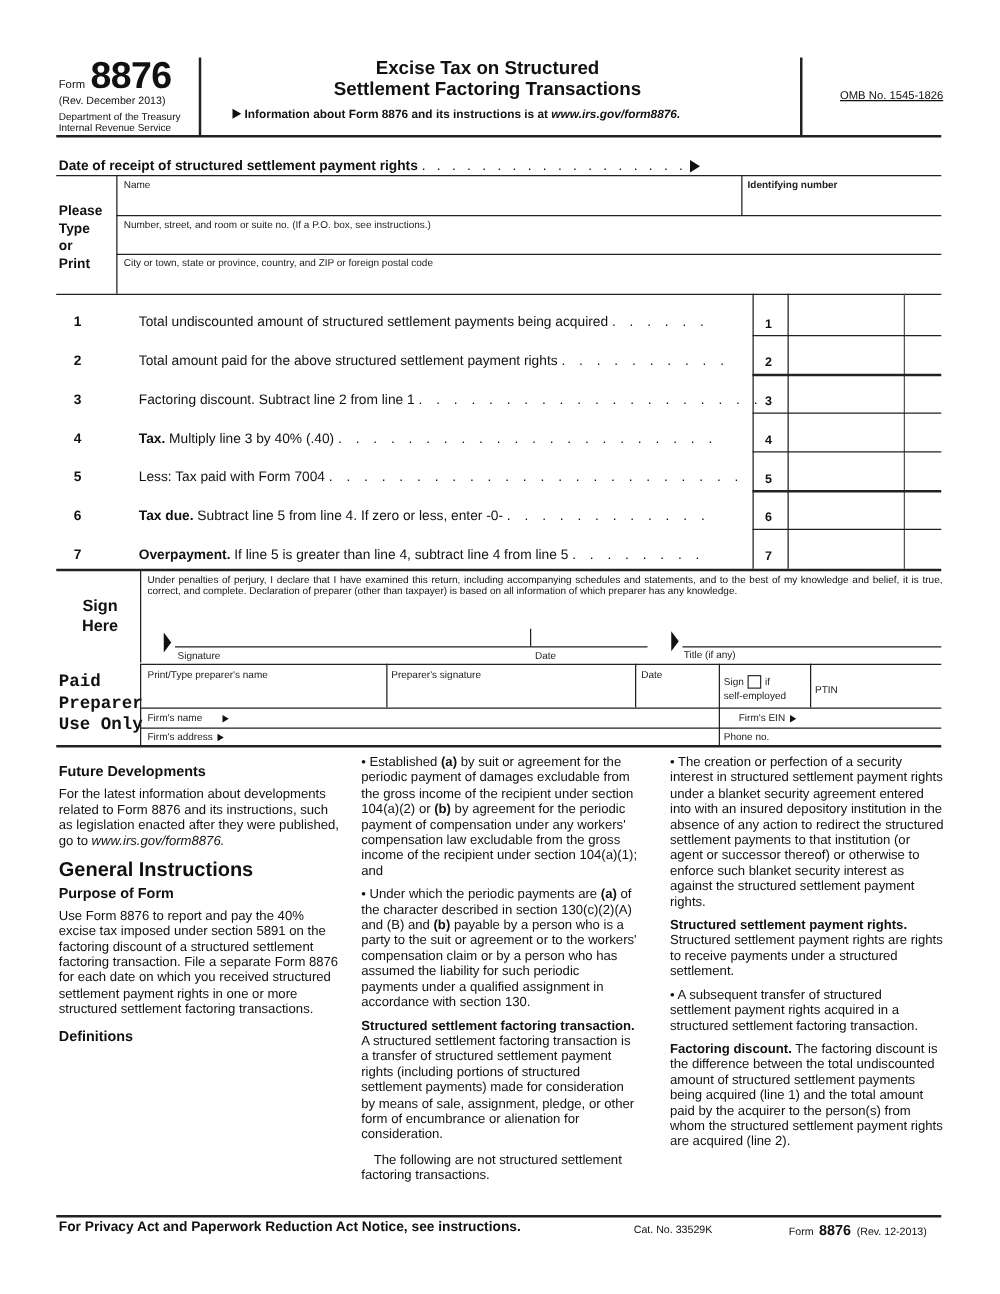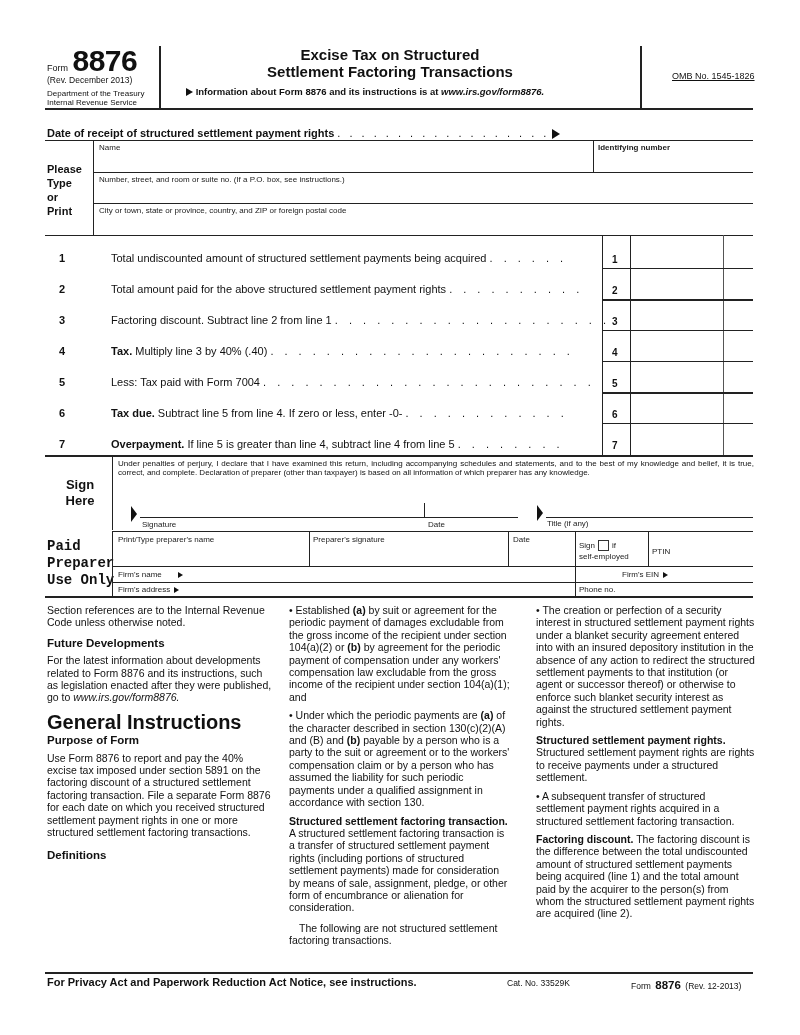--- a/index.html
+++ b/index.html
@@ -16,21 +16,21 @@
   .row-num { font-size:11px; font-weight:bold; }
   .row-text { font-size:11px; white-space:nowrap;margin-left:26px; }
   .dots { letter-spacing:6px; }
   .box-num { font-size:10px; font-weight:bold; }
   .sign-label { font-size:13px; font-weight:bold; line-height:16px; text-align:center; }
   .perjury { font-size:8px; line-height:9px; text-align:justify; }
   .pp-label { font-size:14px; font-weight:bold; line-height:17px;font-family:Liberation Mono, monospace; }
   .col { position:absolute; font-size:10.5px; line-height:12.4px; }
   .col p { margin:0 0 6px 0; }
   .col h3 { margin:0 0 5px 0; font-size:11.5px; font-weight:bold; }
-  .col h2 { margin:8px 0 6px 0; font-size:20px; font-weight:bold; }
+  .col h2 { margin:8px 0 6px 0; font-size:16px; font-weight:bold; }
   .footer-b { font-size:11px; font-weight:bold; }
   .footer-s { font-size:8.5px; }
   .checkbox { display:inline-block; width:9px; height:9px; border:1px solid #333; vertical-align:middle; margin:0 3px; }
   .arrow-tri { display:inline-block; width:0; height:0; border-top:4px solid transparent; border-bottom:4px solid transparent; border-left:7px solid #111; vertical-align:middle; }
   .sig-tri { position:absolute; width:0; height:0; border-top:8px solid transparent; border-bottom:8px solid transparent; border-left:6px solid #111; }
 </style>
 </head>
 <body>
 
 <div>
@@ -189,37 +189,36 @@
 <div class="line" style="left:648px;top:531px;width:1px;height:35px;"></div>
 <div class="abs field-label" style="left:652px;top:535px;margin-top:12px;">PTIN</div>
 <div class="abs" style="left:651px;top:545px;width:100px;height:20px;"></div>
 <div class="line" style="left:112px;top:566px;width:641px;height:1px;"></div>
 
 <div class="abs field-label" style="left:118px;top:570px;">
   <span>Firm's name</span>
   <span class="arrow-tri" style="margin-left:14px;border-left-width:5px;border-top-width:3px;border-bottom-width:3px;"></span>
 </div>
 <div class="abs" style="left:200px;top:568px;width:370px;height:13px;"></div>
-<div class="abs field-label" style="left:610px;top:570px;padding-left:12px;">
+<div class="abs field-label" style="left:579px;top:570px;padding-left:12px;">
   <span>Firm's EIN</span>
   <span class="arrow-tri" style="margin-left:2px;border-left-width:5px;border-top-width:3px;border-bottom-width:3px;"></span>
 </div>
 <div class="abs" style="left:630px;top:568px;width:120px;height:13px;"></div>
 <div class="line" style="left:112px;top:582px;width:641px;height:1px;"></div>
 <div class="abs field-label" style="left:118px;top:585px;">
   <span>Firm's address</span>
   <span class="arrow-tri" style="margin-left:2px;border-left-width:5px;border-top-width:3px;border-bottom-width:3px;"></span>
 </div>
 <div class="abs" style="left:200px;top:584px;width:370px;height:12px;"></div>
 <div class="abs field-label" style="left:579px;top:585px;">Phone no.</div>
 <div class="abs" style="left:630px;top:584px;width:120px;height:12px;"></div>
 <div class="line" style="left:45px;top:596px;width:708px;height:2px;"></div>
 
 <div class="col" style="left:47px;top:604px;width:225px;">
-  <p>Section references are to the Internal Revenue Code unless otherwise noted.</p>
   <h3 style="margin-top:8px;">Future Developments</h3>
   <p><span>For the latest information about developments related to Form 8876 and its instructions, such as legislation enacted after they were published, go to</span> <i>www.irs.gov/form8876.</i></p>
   <h2 style="margin-top:12px;">General Instructions</h2>
   <h3>Purpose of Form</h3>
   <p>Use Form 8876 to report and pay the 40% excise tax imposed under section 5891 on the factoring discount of a structured settlement factoring transaction. File a separate Form 8876 for each date on which you received structured settlement  payment rights in one or more structured settlement factoring transactions.</p>
   <h3 style="margin-top:10px;">Definitions</h3>
 </div>
 
 <div class="col" style="left:289px;top:604px;width:222px;">
   <p><span>• Established </span><b>(a)</b><span> by suit or agreement for the periodic payment of damages excludable from the gross income of the  recipient under section 104(a)(2) or </span><b>(b)</b><span> by agreement for the periodic payment of compensation under any workers' compensation law excludable from the gross income of the recipient under section 104(a)(1); and</span></p>

